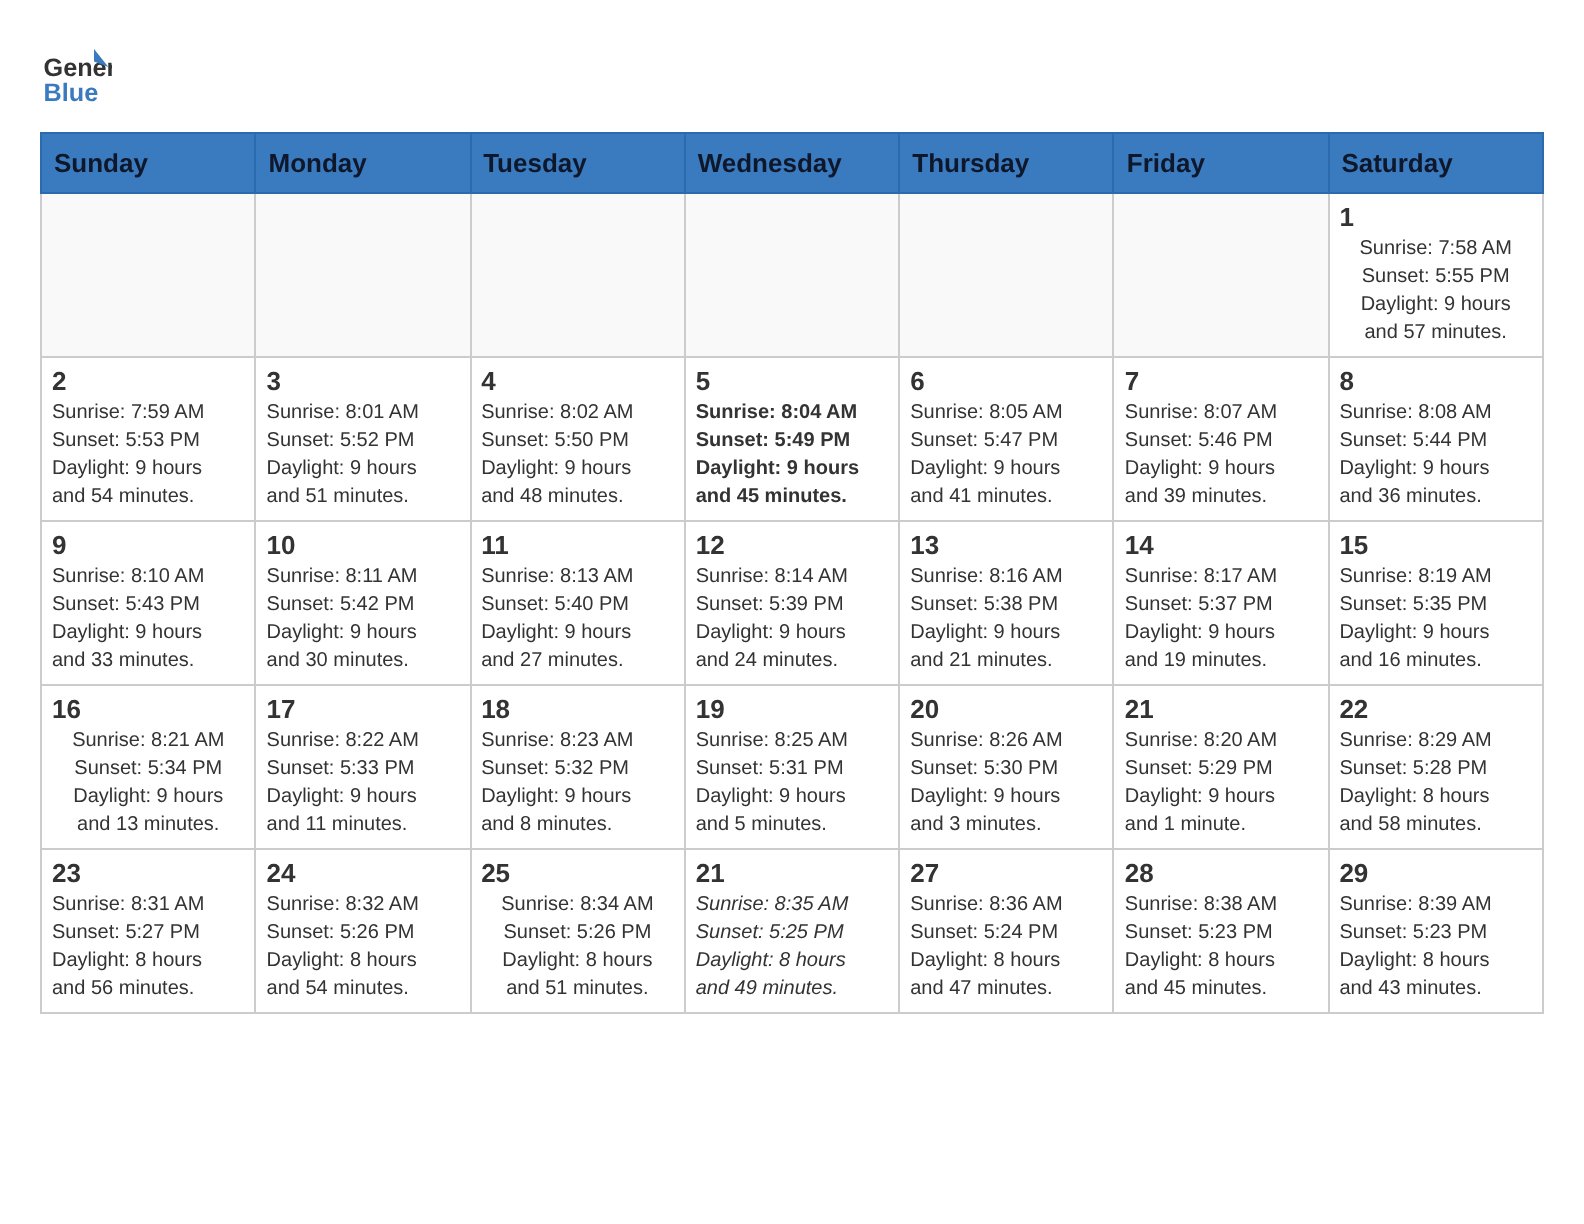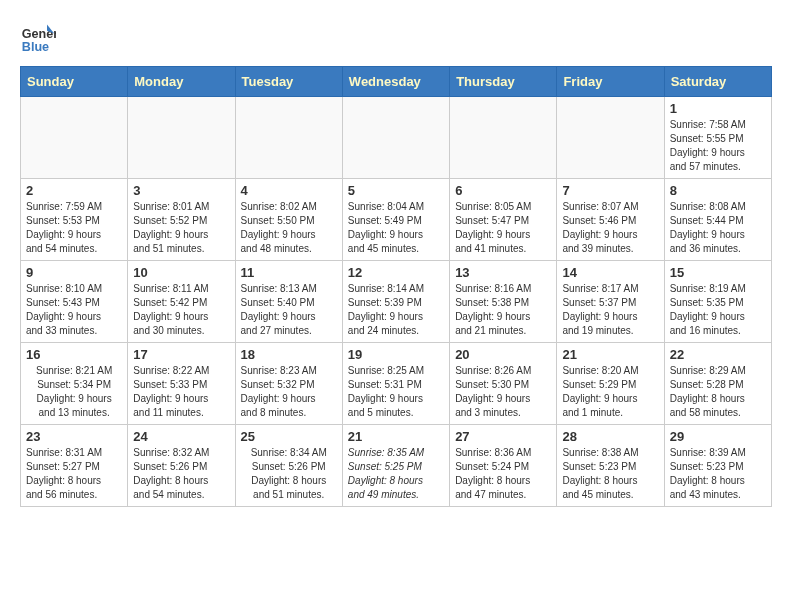--- a/index.html
+++ b/index.html
@@ -37,21 +37,21 @@
       font-size: 14px;
       color: #555;
     }
     .calendar {
       width: 100%;
       border-collapse: collapse;
       border: 1px solid #ccc;
     }
     .calendar th {
       background: #3a7abf;
-      color: #fef9c3;
+      color: #0f172a;
       font-size: 13px;
       font-weight: bold;
       padding: 7px 6px;
       text-align: left;
       border: 1px solid #2a6aaf;
     }
     .calendar td {
       vertical-align: top;
       border: 1px solid #ccc;
       padding: 4px 5px;
@@ -116,21 +116,21 @@
   <tbody id="calendar-body">
   <tr>
         <td class="empty"></td>
         <td class="empty"></td>
         <td class="empty"></td>
         <td class="empty"></td>
         <td class="empty"></td>
         <td class="empty"></td>
         <td>
           <span class="day-number">1</span>
-          <div class="day-info" style="white-space: pre-line;">Sunrise: 7:58 AM
+          <div class="day-info" style="white-space: pre-line; text-align: center;">Sunrise: 7:58 AM
 Sunset: 5:55 PM
 Daylight: 9 hours
 and 57 minutes.</div>
         </td>
       </tr>
       <tr>
         <td>
           <span class="day-number">2</span>
           <div class="day-info" style="white-space: pre-line;">Sunrise: 7:59 AM
 Sunset: 5:53 PM
@@ -146,21 +146,21 @@
         </td>
         <td>
           <span class="day-number">4</span>
           <div class="day-info" style="white-space: pre-line;">Sunrise: 8:02 AM
 Sunset: 5:50 PM
 Daylight: 9 hours
 and 48 minutes.</div>
         </td>
         <td>
           <span class="day-number">5</span>
-          <div class="day-info" style="white-space: pre-line;">Sunrise: 8:04 AM
+          <div class="day-info" style="white-space: pre-line; font-weight: bold;">Sunrise: 8:04 AM
 Sunset: 5:49 PM
 Daylight: 9 hours
 and 45 minutes.</div>
         </td>
         <td>
           <span class="day-number">6</span>
           <div class="day-info" style="white-space: pre-line;">Sunrise: 8:05 AM
 Sunset: 5:47 PM
 Daylight: 9 hours
 and 41 minutes.</div>

